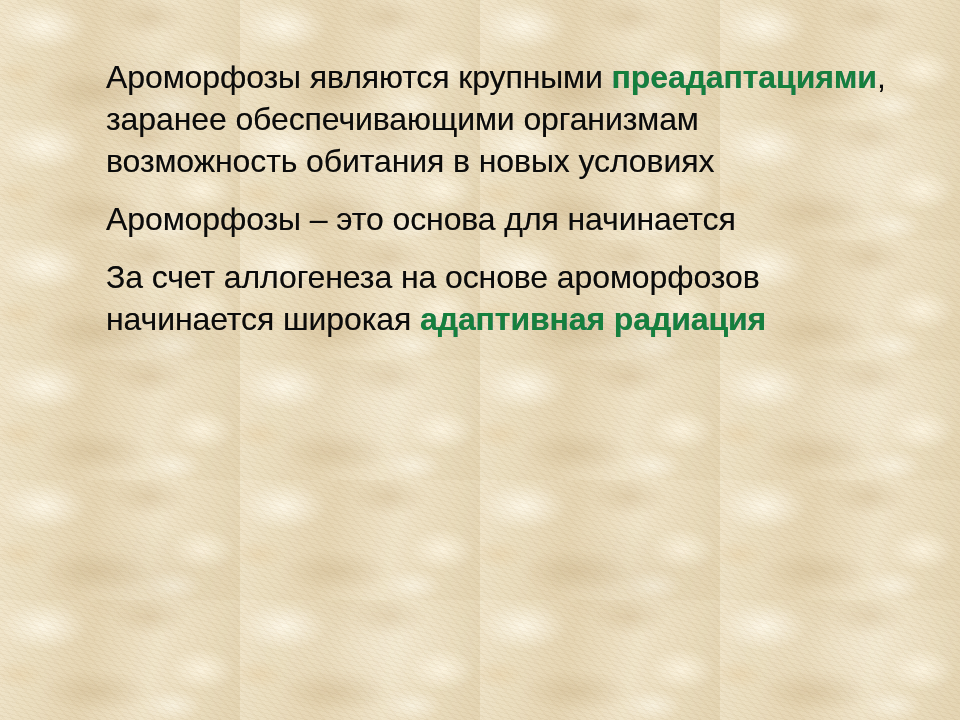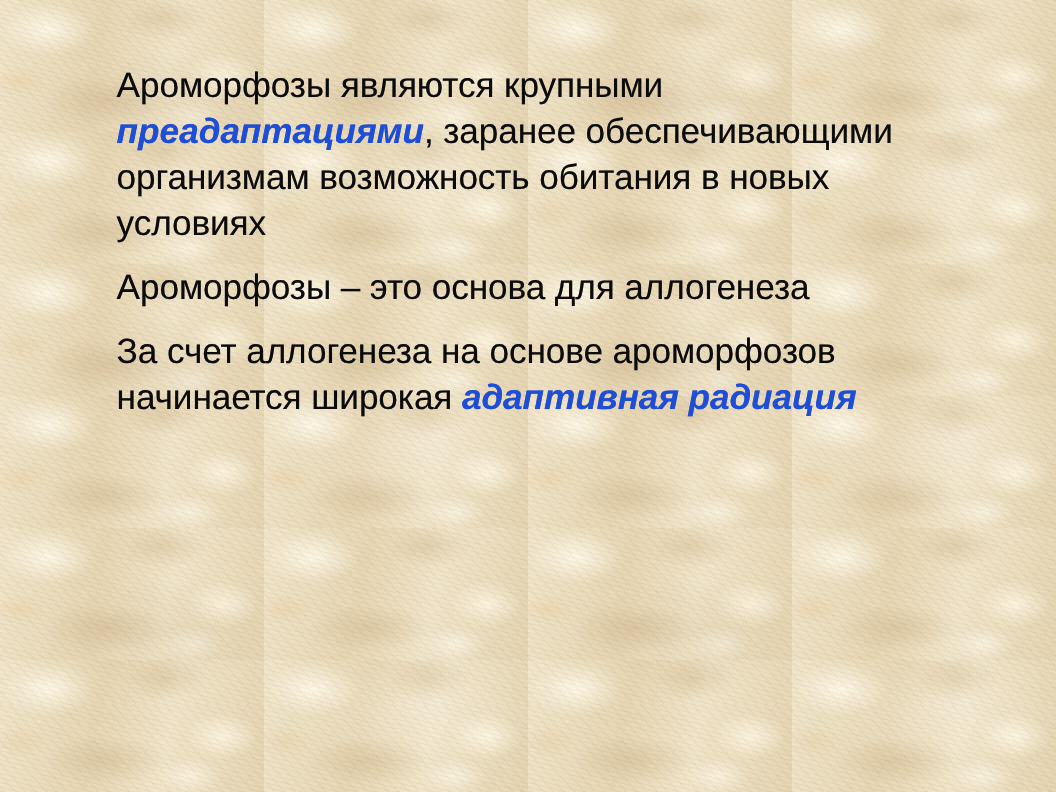--- a/index.html
+++ b/index.html
@@ -82,43 +82,42 @@
     line-height: 42px;
     letter-spacing: -0.1px;
     text-align: left;
     font-weight: 400;
     
     text-shadow: 0 0 0.6px rgba(0,0,0,0.45);
   }
   .para:last-child { margin-bottom: 15px; }
 
   .em-blue {
-    color: #1d4ed8;
+    color: #15803d;
     font-weight: 700;
-    font-style: italic;
     text-shadow: 0 0 0.6px rgba(26,26,162,0.55);
   }
 </style>
 </head>
 <body>
 
 <div class="slide">
 
   <div class="paper-texture"></div>
   <div class="paper-texture blotch"></div>
   <div class="paper-texture grain"></div>
 
   <div class="content">
 
     <p class="para">
       <span>Ароморфозы являются крупными </span><span class="em-blue">преадаптациями</span><span>, заранее обеспечивающими организмам возможность обитания в новых условиях</span>
     </p>
 
     <p class="para">
-      <span>Ароморфозы – это основа для аллогенеза</span>
+      <span>Ароморфозы – это основа для начинается</span>
     </p>
 
     <p class="para">
       <span>За счет аллогенеза на основе ароморфозов начинается широкая </span><span class="em-blue">адаптивная радиация</span>
     </p>
 
   </div>
 </div>
 
 </body></html>

